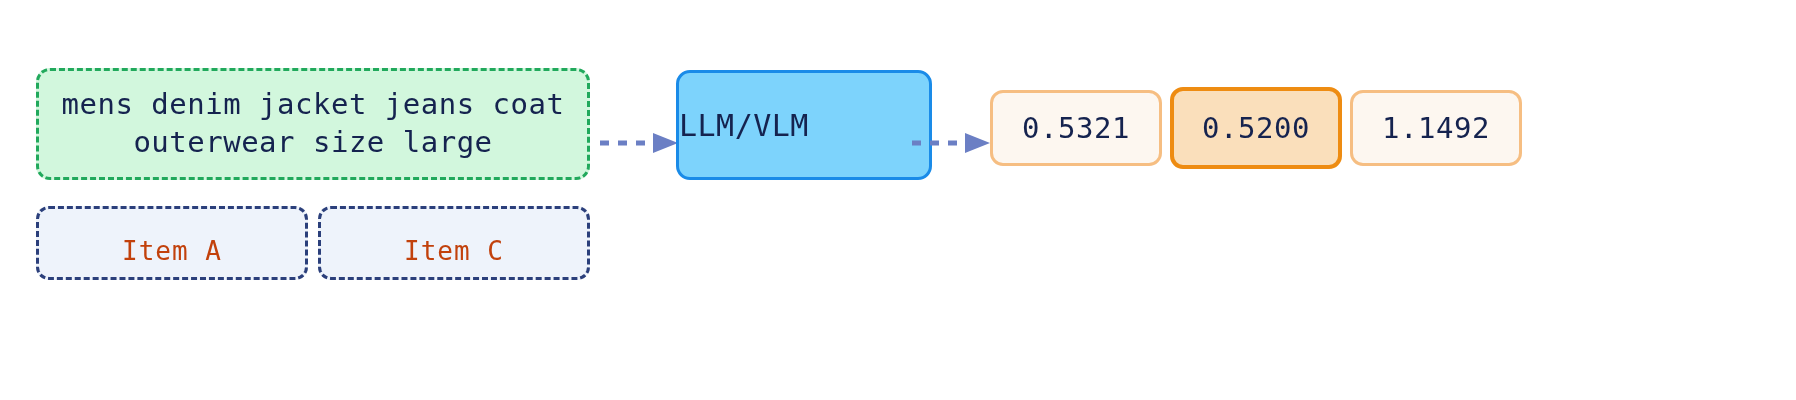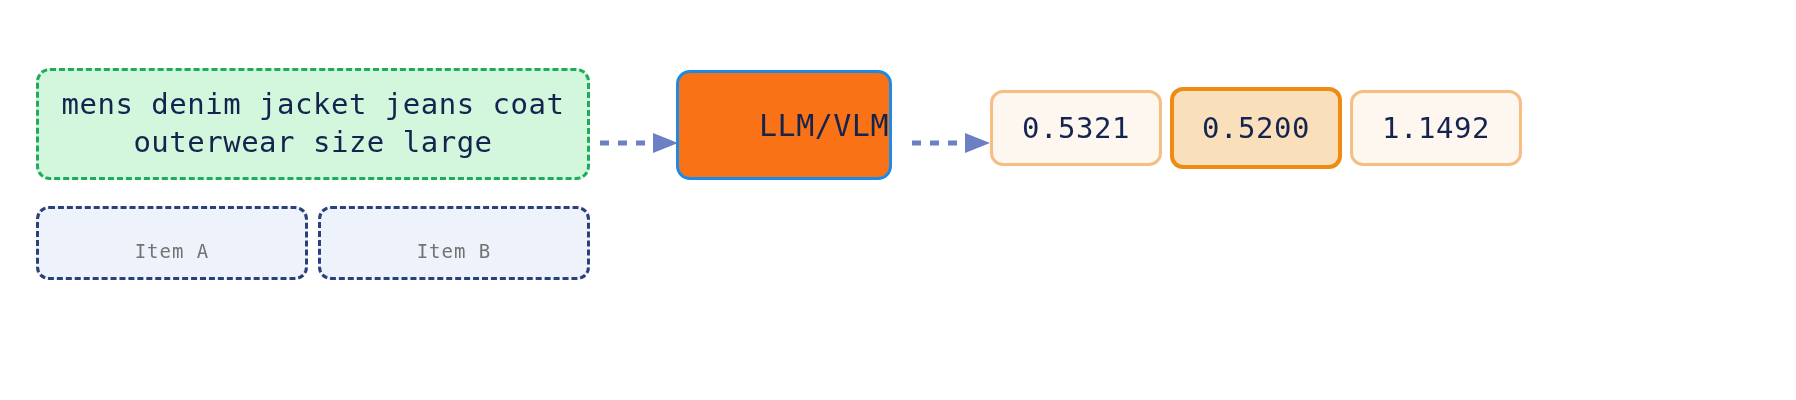--- a/index.html
+++ b/index.html
@@ -64,49 +64,49 @@
     box-sizing: border-box;
     background: #eef3fb;
     border: 3px dashed #2b3f7b;
     border-radius: 13px;
     display: flex;
     align-items: center;
     justify-content: center;
   }
   .item-chip .chip-label {
     font-family: "DejaVu Sans Mono", "Liberation Mono", monospace;
-    font-size: 19px;
-    color: #737373;
+    font-size: 26px;
+    color: #c2410c;
     letter-spacing: 1px;
     margin-top: 16px;
   }
 
   
   .arrow {
     position: absolute;
     height: 30px;
     display: block;
   }
   .arrow-1 { left: 600px; top: 128px; width: 78px; }
   .arrow-2 { left: 912px; top: 128px; width: 78px; }
 
   
   .model-box {
     position: absolute;
     left: 676px;
     top: 70px;
-    width: 216px;
+    width: 256px;
     height: 110px;
     box-sizing: border-box;
-    background: #f97316;
+    background: #7dd3fc;
     border: 3px solid #1a8be8;
     border-radius: 14px;
     display: flex;
     align-items: center;
-    justify-content: flex-end;
+    justify-content: flex-start;
   }
   .model-label {
     font-family: "DejaVu Sans Mono", "Liberation Mono", monospace;
     font-size: 30px;
     color: #15234f;
     letter-spacing: 0.5px;
   }
 
   
   .scores-row {
@@ -150,21 +150,21 @@
   <div class="query-box">
     <div class="query-text">mens denim jacket jeans coat
 outerwear size large</div>
   </div>
 
   <div class="items-row">
     <div class="item-chip">
       <span class="chip-label">Item A</span>
     </div>
     <div class="item-chip">
-      <span class="chip-label">Item B</span>
+      <span class="chip-label">Item C</span>
     </div>
   </div>
 
   <svg class="arrow arrow-1" viewBox="0 0 78 30">
     <line x1="0" y1="15" x2="57" y2="15" stroke="#6b7fc4" stroke-width="5" stroke-dasharray="9 9" stroke-linecap="butt"></line>
     <polygon points="53,5 78,15 53,25" fill="#6b7fc4"></polygon>
   </svg>
 
   <div class="model-box">
     <span class="model-label">LLM/VLM</span>

